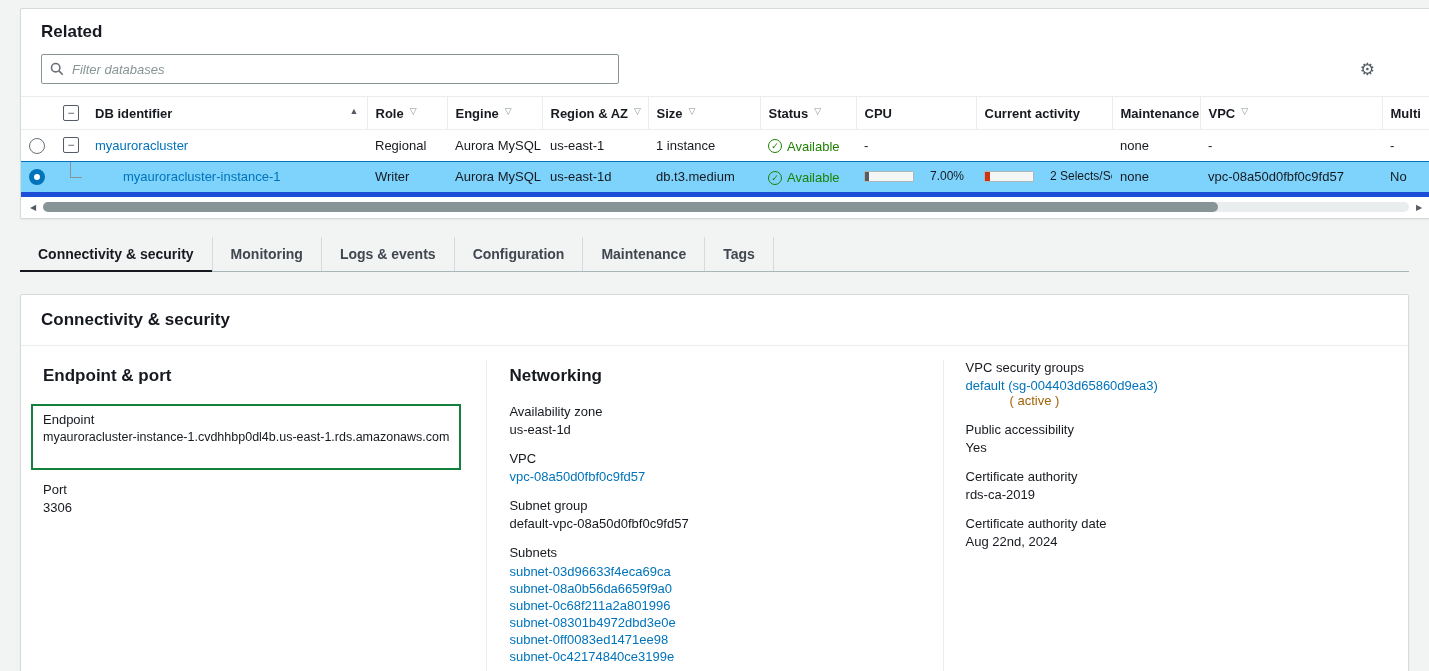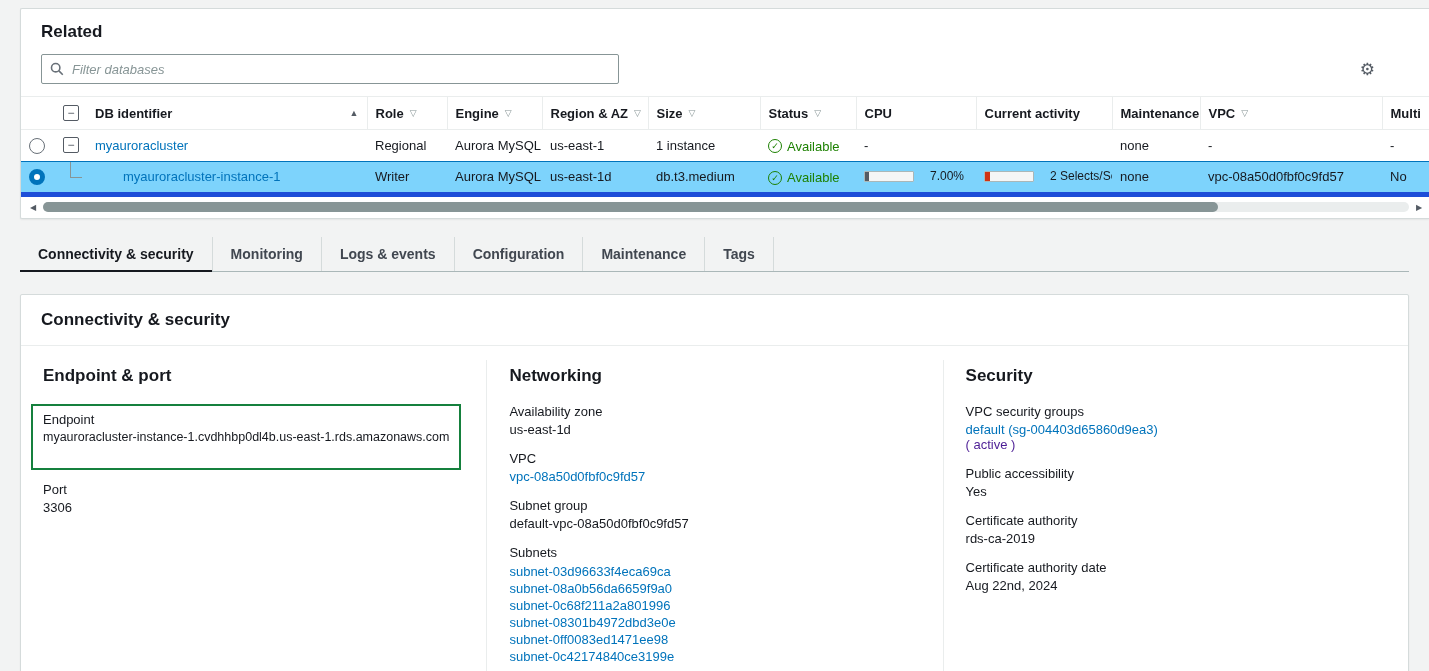--- a/index.html
+++ b/index.html
@@ -24,21 +24,21 @@
   .search-input::placeholder { color: #879596; font-style: italic; }
   .gear-btn { margin-left: auto; margin-right: 34px; background: none; border: none; padding: 0; font-size: 17px; line-height: 1; color: #545b64; cursor: pointer; }
 
   .table-clip { overflow: hidden; width: 100%; }
   table { border-collapse: collapse; table-layout: fixed; width: 1421px; font-size: 13px; }
   thead th {
     border-top: 1px solid #eaeded; border-bottom: 1px solid #eaeded;
     padding: 8px 8px; text-align: left; font-weight: 700; white-space: nowrap; overflow: hidden; cursor: pointer;
   }
   thead th.bordered { border-right: 1px solid #eaeded; }
-  .th-flex { display: flex; align-items: center; }
+  .th-flex { display: flex; }
   .sort { font-size: 9px; margin-left: 6px; }
   .sort.asc { color: #545b64; }
   .sort.dir { color: #879596; }
   .th-flex .sort.right { margin-left: auto; }
   td { padding: 7px 8px; white-space: nowrap; overflow: hidden; vertical-align: middle; }
   tr.selected td { background: #7dd3fc; border-top: 1px solid #0073bb; border-bottom: 5px solid #1d4ed8; }
   a { color: #0073bb; text-decoration: none; cursor: pointer; }
 
   .radio { display: inline-block; width: 16px; height: 16px; border: 1px solid #687078; border-radius: 50%; background: #fff; vertical-align: middle; cursor: pointer; }
   .radio.checked { border: 5px solid #0073bb; }
@@ -79,21 +79,21 @@
   .pcol { padding: 0 22px; min-height: 300px; }
   .pcol + .pcol { border-left: 1px solid #eaeded; }
   .section-heading { font-size: 17px; font-weight: 700; margin: 6px 0 18px; }
   .field { margin-bottom: 14px; }
   .field-label { font-size: 13px; margin-bottom: 3px; }
   .field-value { font-size: 13px; }
   .endpoint-value { font-size: 12.5px; }
   .annotation { border: 2px solid #15803d; padding: 6px 10px 24px; margin: 0 0 12px -12px; display: inline-block; max-width: 440px; }
   .annotation .field { margin-bottom: 0; }
   .subnet-link { display: block; font-size: 13px; line-height: 17px; }
-  .green { color: #4c1d95; }
+  .green { color: #a16207; margin-left: 44px; }
 </style>
 </head>
 <body>
 
 <div class="page">
 
   <section class="card related-card">
     <h2 class="related-title">Related</h2>
 
     <div class="toolbar">
@@ -322,21 +322,20 @@
           <a class="subnet-link">subnet-03d96633f4eca69ca</a>
           <a class="subnet-link">subnet-08a0b56da6659f9a0</a>
           <a class="subnet-link">subnet-0c68f211a2a801996</a>
           <a class="subnet-link">subnet-08301b4972dbd3e0e</a>
           <a class="subnet-link">subnet-0ff0083ed1471ee98</a>
           <a class="subnet-link">subnet-0c42174840ce3199e</a>
         </div>
       </div>
 
       <div class="pcol">
-        <h3 class="section-heading">Security</h3>
         <div class="field">
           <div class="field-label">VPC security groups</div>
           <div class="field-value"><a>default (sg-004403d65860d9ea3)</a></div>
           <div class="field-value green">( active )</div>
         </div>
         <div class="field">
           <div class="field-label">Public accessibility</div>
           <div class="field-value">Yes</div>
         </div>
         <div class="field">

